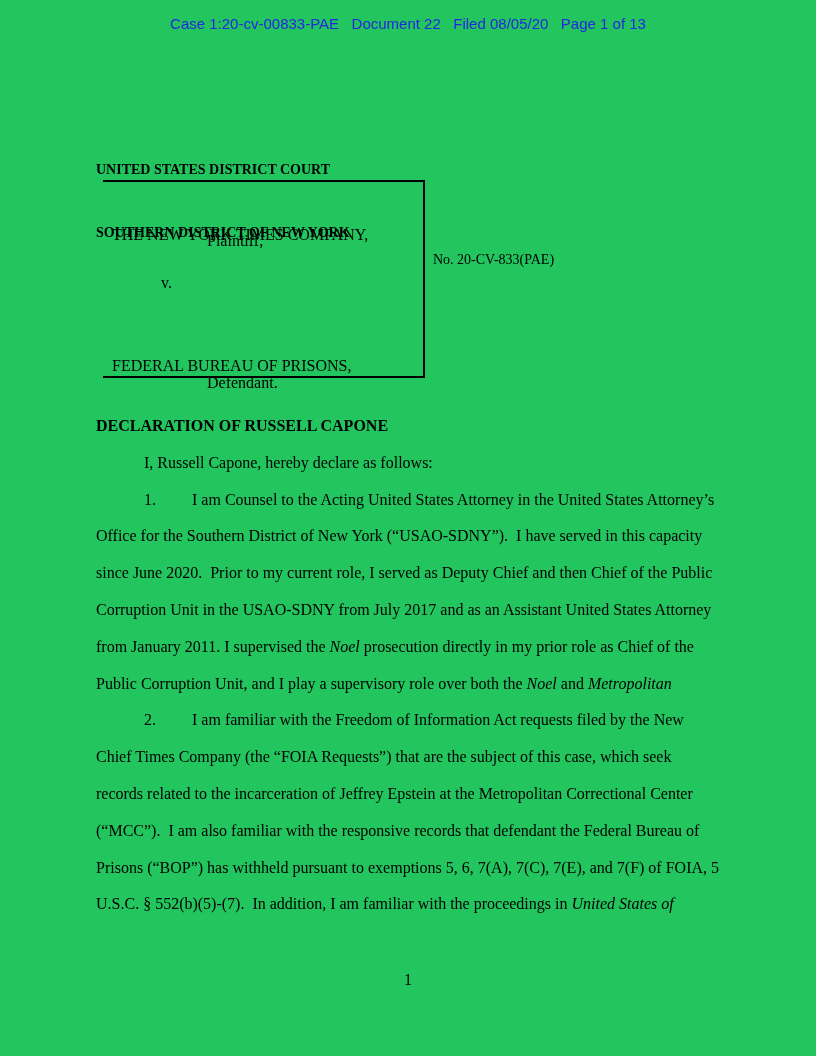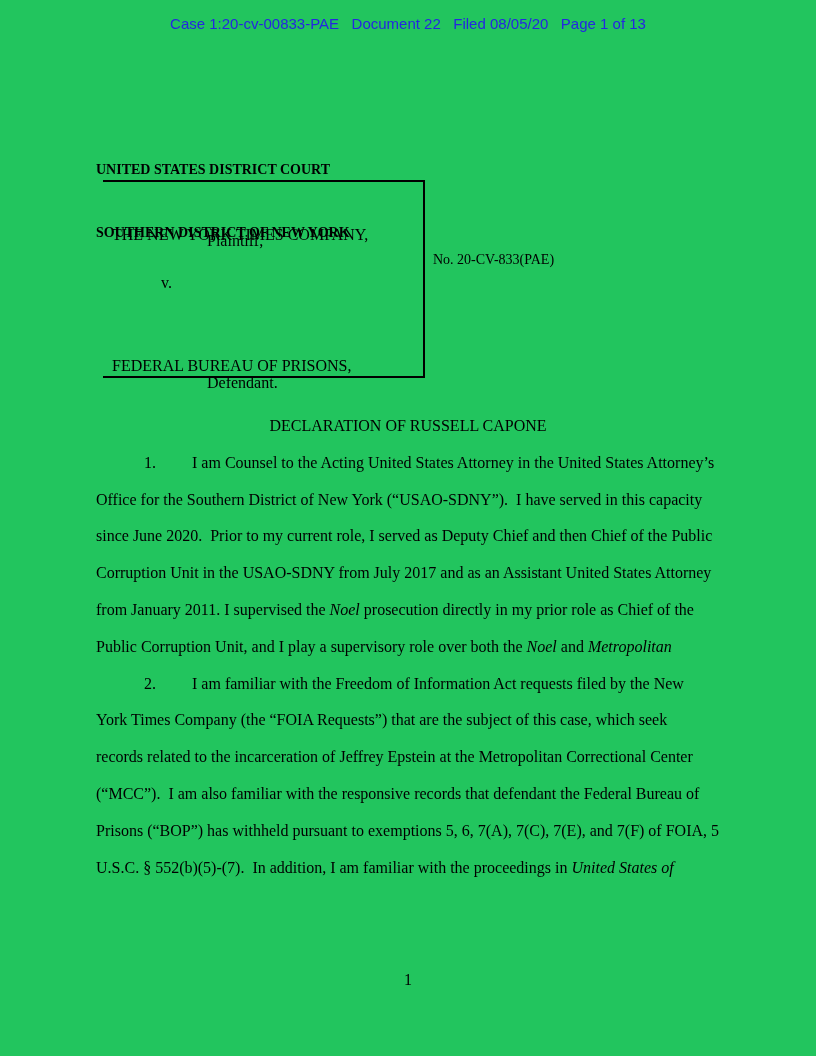--- a/index.html
+++ b/index.html
@@ -60,22 +60,22 @@
   .body-flow {
     position: absolute;
     left: 96px;
     top: 408px;
     width: 624px;
     font-size: 16px;
     line-height: 36.8px;
   }
   .body-line { white-space: pre; height: 36.8px; }
   .title-line {
-    text-align: center;
-    font-weight: normal;
+    text-align: left;
+    font-weight: bold;
     white-space: pre;
     height: 36.8px;
   }
   .intro-line { text-indent: 48px; white-space: pre; height: 36.8px; }
   .first-indent { display: inline-block; width: 48px; }
   .para-number { display: inline-block; width: 48px; }
   .page-number {
     position: absolute;
     top: 971px;
     left: 0;
@@ -101,29 +101,30 @@
     <div class="cap-line cap-plaintiff-role">Plaintiff,</div>
     <div class="cap-line cap-versus">v.</div>
     <div class="cap-line cap-defendant-name">FEDERAL BUREAU OF PRISONS,</div>
     <div class="cap-line cap-defendant-role">Defendant.</div>
   </div>
 
   <div class="case-number">No. 20-CV-833(PAE)</div>
 
   <div class="body-flow">
     <div class="title-line">DECLARATION OF RUSSELL CAPONE</div>
+    <div class="intro-line">I, Russell Capone, hereby declare as follows:</div>
     <div id="paras">
         <div class="body-line"><span class="first-indent"></span><span class="para-number">1.</span><span>I am Counsel to the Acting United States Attorney in the United States Attorney’s</span></div>
         <div class="body-line"><span>Office for the Southern District of New York (“USAO-SDNY”).  I have served in this capacity</span></div>
         <div class="body-line"><span>since June 2020.  Prior to my current role, I served as Deputy Chief and then Chief of the Public</span></div>
         <div class="body-line"><span>Corruption Unit in the USAO-SDNY from July 2017 and as an Assistant United States Attorney</span></div>
         <div class="body-line"><span>from January 2011. I supervised the </span><i>Noel</i><span> prosecution directly in my prior role as Chief of the</span></div>
         <div class="body-line"><span>Public Corruption Unit, and I play a supervisory role over both the </span><i>Noel</i><span> and </span><i>Metropolitan</i></div>
         <div class="body-line"><span class="first-indent"></span><span class="para-number">2.</span><span>I am familiar with the Freedom of Information Act requests filed by the New</span></div>
-        <div class="body-line"><span>York Times Company (the “FOIA Requests”) that are the subject of this case, which seek</span></div>
+        <div class="body-line"><span>Chief Times Company (the “FOIA Requests”) that are the subject of this case, which seek</span></div>
         <div class="body-line"><span>records related to the incarceration of Jeffrey Epstein at the Metropolitan Correctional Center</span></div>
         <div class="body-line"><span>(“MCC”).  I am also familiar with the responsive records that defendant the Federal Bureau of</span></div>
         <div class="body-line"><span>Prisons (“BOP”) has withheld pursuant to exemptions 5, 6, 7(A), 7(C), 7(E), and 7(F) of FOIA, 5</span></div>
         <div class="body-line"><span>U.S.C. § 552(b)(5)-(7).  In addition, I am familiar with the proceedings in </span><i>United States of</i></div>
       </div>
   </div>
 
   <div class="page-number">1</div>
 
 </div>

